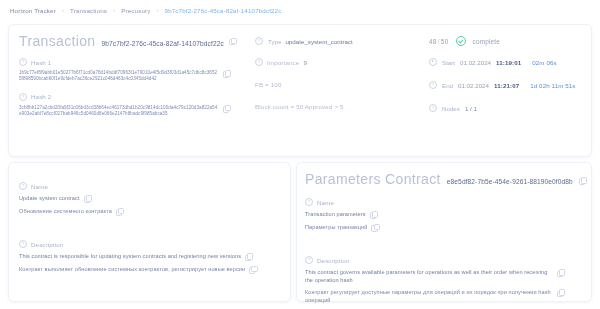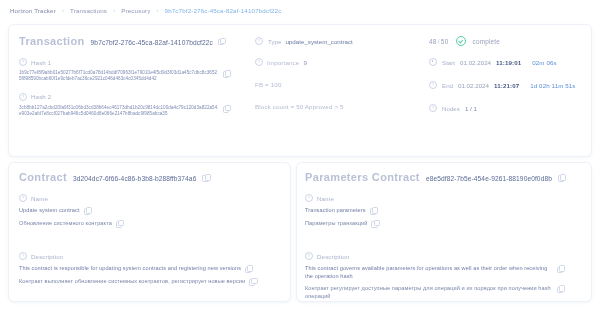--- a/index.html
+++ b/index.html
@@ -78,24 +78,23 @@
   }
 
   
   .section-title {
     display: flex;
     align-items: baseline;
     gap: 6px;
     white-space: nowrap;
   }
   .section-title .label {
-    font-size: 11px;
+    font-size: 14px;
     color: #b9c1d6;
     letter-spacing: .35px;
-    font-weight: bold;
   }
   .section-title .value {
     font-size: 6.6px;
     color: #5b6b96;
     letter-spacing: .1px;
   }
 
   .hint-icon {
     display: inline-block;
     width: 6px;
@@ -381,25 +380,20 @@
           <span class="hint-icon"></span>
           <span>Nodes</span>
           <span class="nodes-val">1 / 1</span>
         </div>
       </div>
 
     </div>
   </div>
 
   <div class="card card-bottom-left">
-    <div class="section-title">
-      <span class="label">Contract</span>
-      <span class="value">3d204dc7-6f66-4c86-b3b8-b288ffb374a6</span>
-      <span class="copy-icon"></span>
-    </div>
 
     <div class="sub-block">
       <div class="field-label">
         <span class="hint-icon"></span>
         <span>Name</span>
       </div>
       <div class="text-row">
         <span class="txt">Update system contract</span>
         <span class="copy-icon"></span>
       </div>

